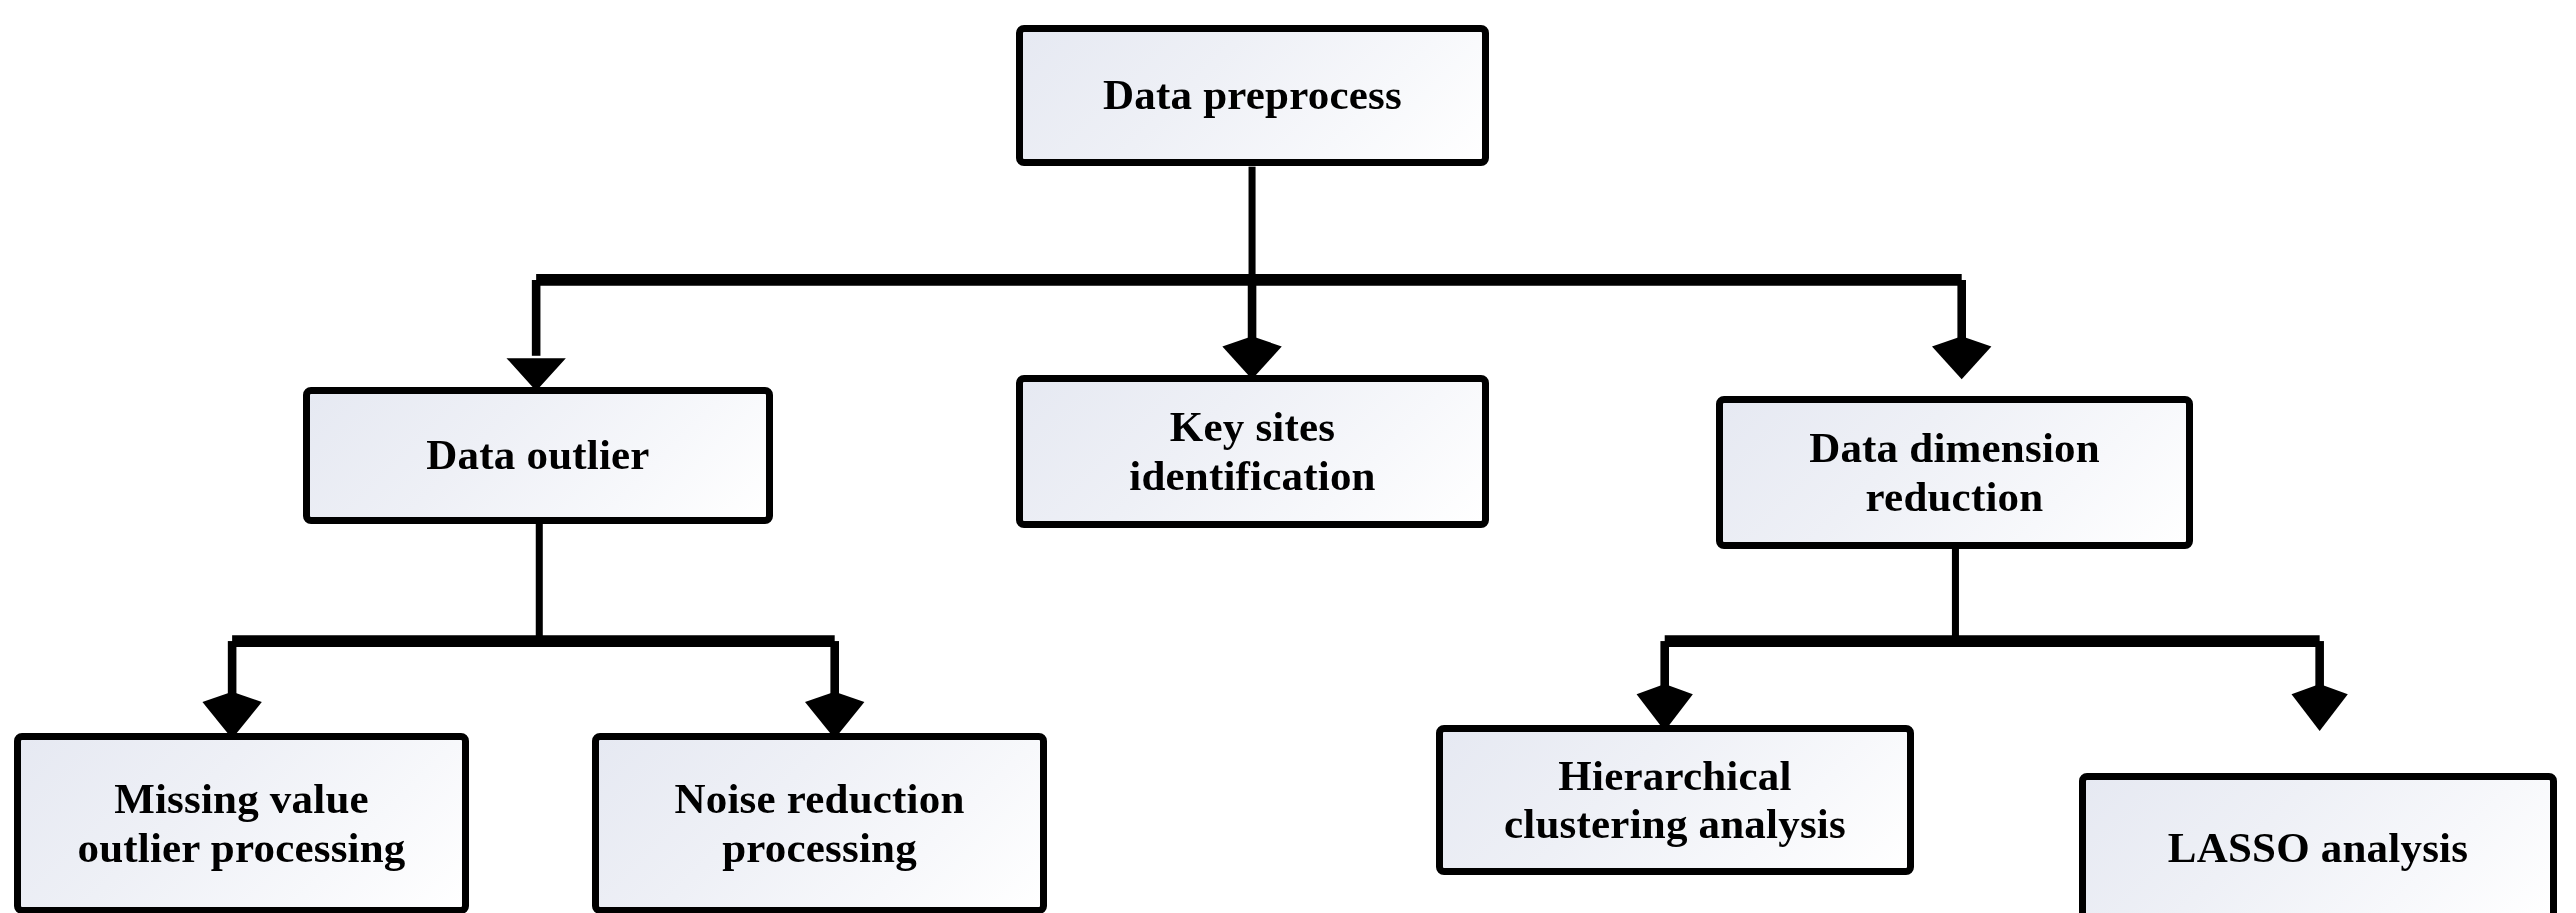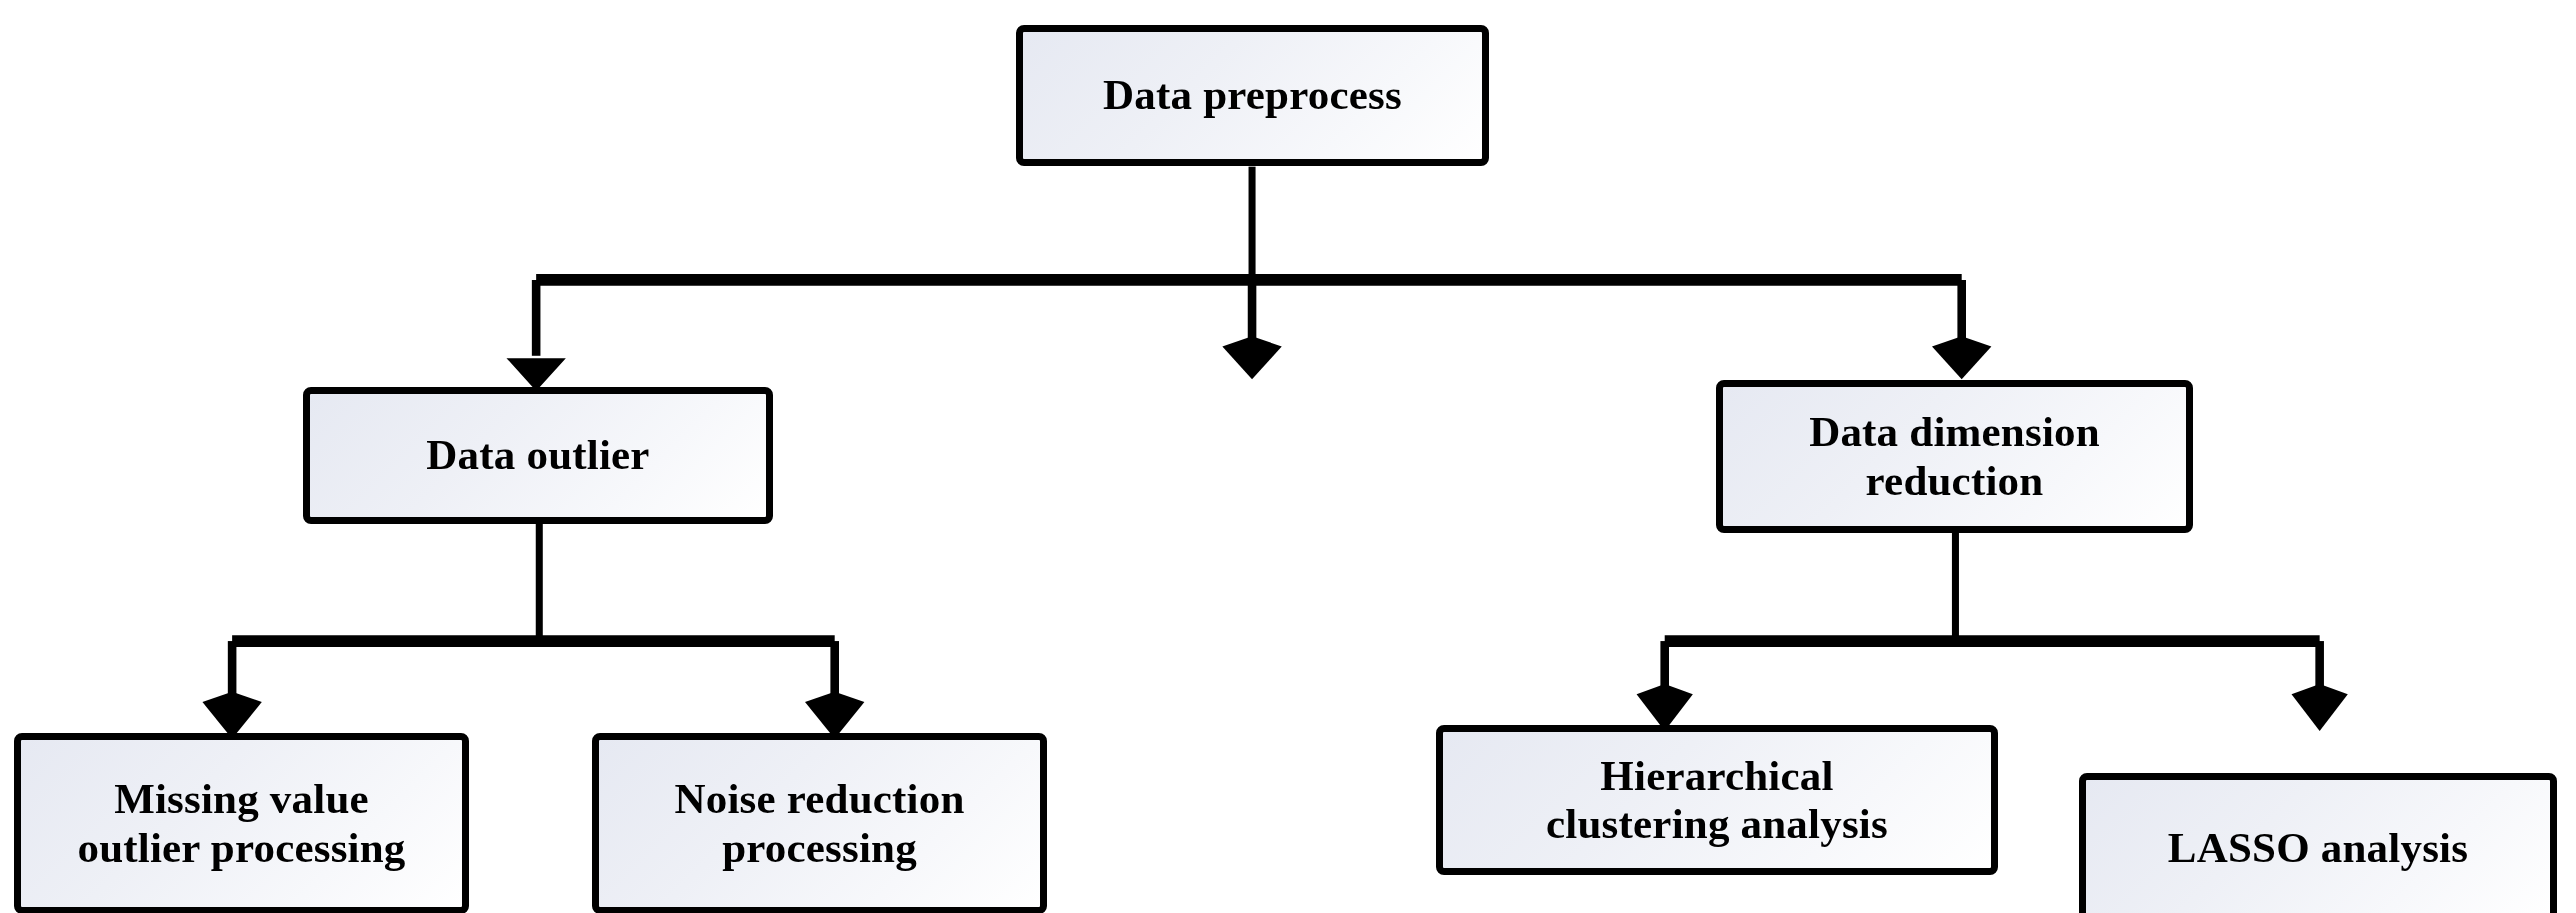--- a/index.html
+++ b/index.html
@@ -27,24 +27,24 @@
     font-weight:bold;
     line-height:1.12;
     letter-spacing:0.2px;
     z-index:3;
   }
   .node .label{display:block;padding:0 11px;white-space:pre-line;}
   
   #node-root              {left:1016px; top:25px;  width:473px; height:141px; font-size:43px;}
   #node-data-cleaning     {left:303px;  top:387px; width:470px; height:137px; font-size:43px;}
   #node-key-sites         {left:1016px; top:375px; width:473px; height:153px; font-size:43px;}
-  #node-dim-reduction     {left:1716px; top:380px; width:477px; height:153px; font-size:43px;}
+  #node-dim-reduction     {left:1716px; top:396px; width:477px; height:153px; font-size:43px;}
   #node-missing-value     {left:14px;   top:733px; width:455px; height:181px; font-size:43px;}
   #node-noise-reduction   {left:592px;  top:733px; width:455px; height:181px; font-size:43px;}
-  #node-hierarchical      {left:1436px; top:725px; width:562px; height:150px; font-size:43px;}
+  #node-hierarchical      {left:1436px; top:725px; width:478px; height:150px; font-size:43px;}
   #node-lasso             {left:2079px; top:725px; width:478px; height:150px; font-size:43px;margin-top:48px;}
 </style>
 </head>
 <body>
 
 <div id="canvas">
 
   <svg class="edges" viewBox="0 0 3296 1169" width="2576" height="914" xmlns="http://www.w3.org/2000/svg">
     <defs>
       <marker id="arrowhead" viewBox="0 0 12 12" refX="6" refY="11" markerWidth="12" markerHeight="12" orient="auto-start-reverse" markerUnits="userSpaceOnUse">
@@ -104,20 +104,24 @@
   </svg>
 
   <div class="node" id="node-root">
     <span class="label">Data preprocess</span>
   </div>
 
   <div class="node" id="node-data-cleaning">
     <span class="label">Data outlier</span>
   </div>
 
+  <div class="node" id="node-key-sites">
+    <span class="label">Key sites
+identification</span>
+  </div>
 
   <div class="node" id="node-dim-reduction">
     <span class="label">Data dimension
 reduction</span>
   </div>
 
   <div class="node" id="node-missing-value">
     <span class="label">Missing value
 outlier processing</span>
   </div>

